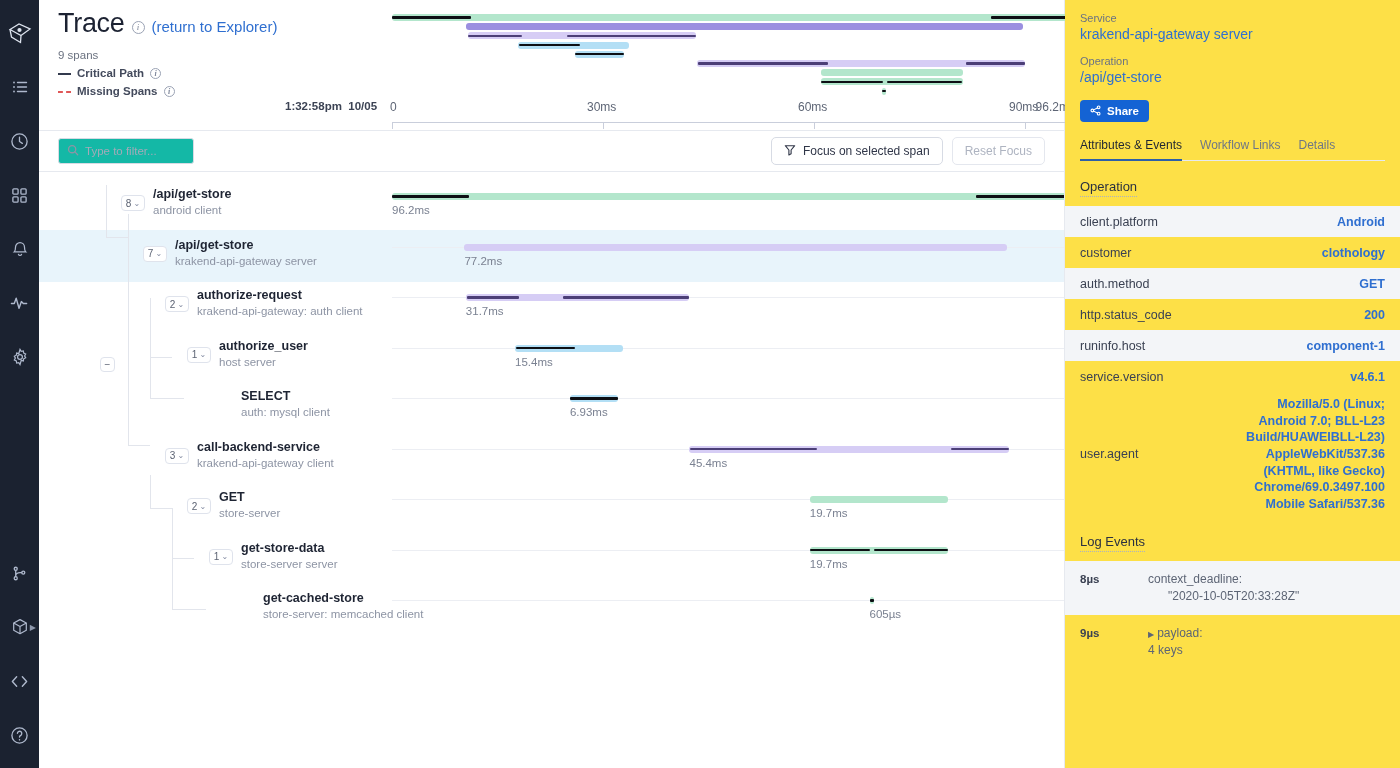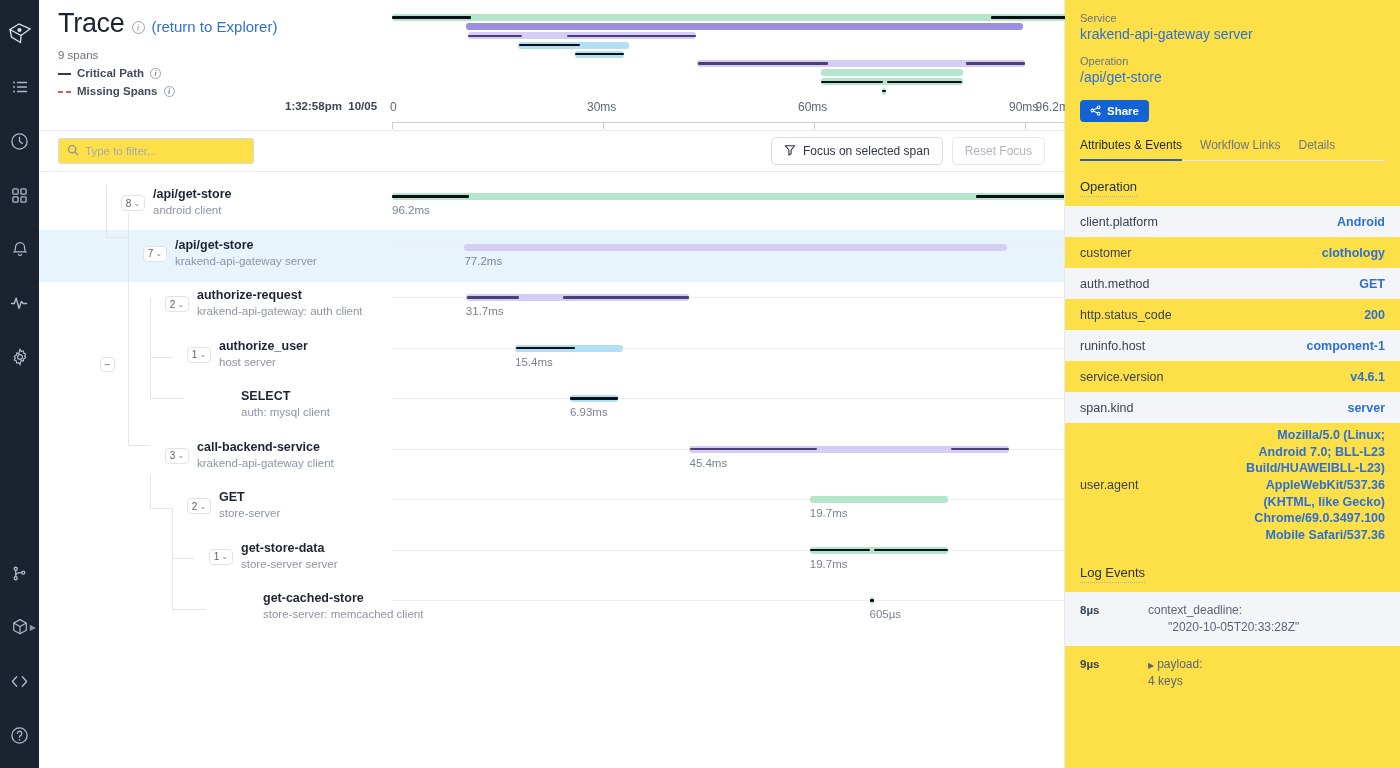--- a/index.html
+++ b/index.html
@@ -64,22 +64,22 @@
   .stamp { position: absolute; top: 0; left: 246px; font-size: 11.5px; font-weight: 700; color: #3c4considerations; }
   .stamp { color: #3c4354; }
 
   
   .toolbar {
     position: relative; height: 42px; flex: 0 0 42px;
     border-top: 1px solid #e6e9ef; border-bottom: 1px solid #e6e9ef;
     display: flex; align-items: center; padding: 0 19px;
   }
   .filter-box {
-    width: 196px; height: 26px; border: 1px solid #d7dbe4; border-radius: 3px;
-    display: flex; align-items: center; gap: 6px; padding: 0 8px; background: #fde047;
+    width: 136px; height: 26px; border: 1px solid #d7dbe4; border-radius: 3px;
+    display: flex; align-items: center; gap: 6px; padding: 0 8px; background: #14b8a6;
   }
   .filter-box input {
     border: 0; outline: 0; font-size: 11.5px; color: #2a2f45;
     font-family: "Liberation Sans", sans-serif; width: 100%; background: transparent;
   }
   .filter-box input::placeholder { color: #a3aab8; }
   .tb-right { margin-left: auto; display: flex; gap: 9px; align-items: center; }
   .tb-btn {
     height: 28px; border: 1px solid #d7dbe4; border-radius: 5px; background: #fff;
     display: flex; align-items: center; gap: 7px; padding: 0 12px;
@@ -542,24 +542,20 @@
           <div class="attr-v">200</div>
         </div>
         <div class="attr-row alt">
           <div class="attr-k">runinfo.host</div>
           <div class="attr-v">component-1</div>
         </div>
         <div class="attr-row">
           <div class="attr-k">service.version</div>
           <div class="attr-v">v4.6.1</div>
         </div>
-        <div class="attr-row alt">
-          <div class="attr-k">span.kind</div>
-          <div class="attr-v">server</div>
-        </div>
         <div class="attr-row">
           <div class="attr-k">user.agent</div>
           <div class="attr-v wrap">Mozilla/5.0 (Linux; Android 7.0; BLL-L23 Build/HUAWEIBLL-L23) AppleWebKit/537.36 (KHTML, like Gecko) Chrome/69.0.3497.100 Mobile Safari/537.36</div>
         </div>
       </div>
     <div class="panel-inner" style="padding-top:0">
       <div class="sect-title">Log Events</div>
     </div>
     <div id="log-table" style="margin-top:9px">
         <div class="log-row alt">

